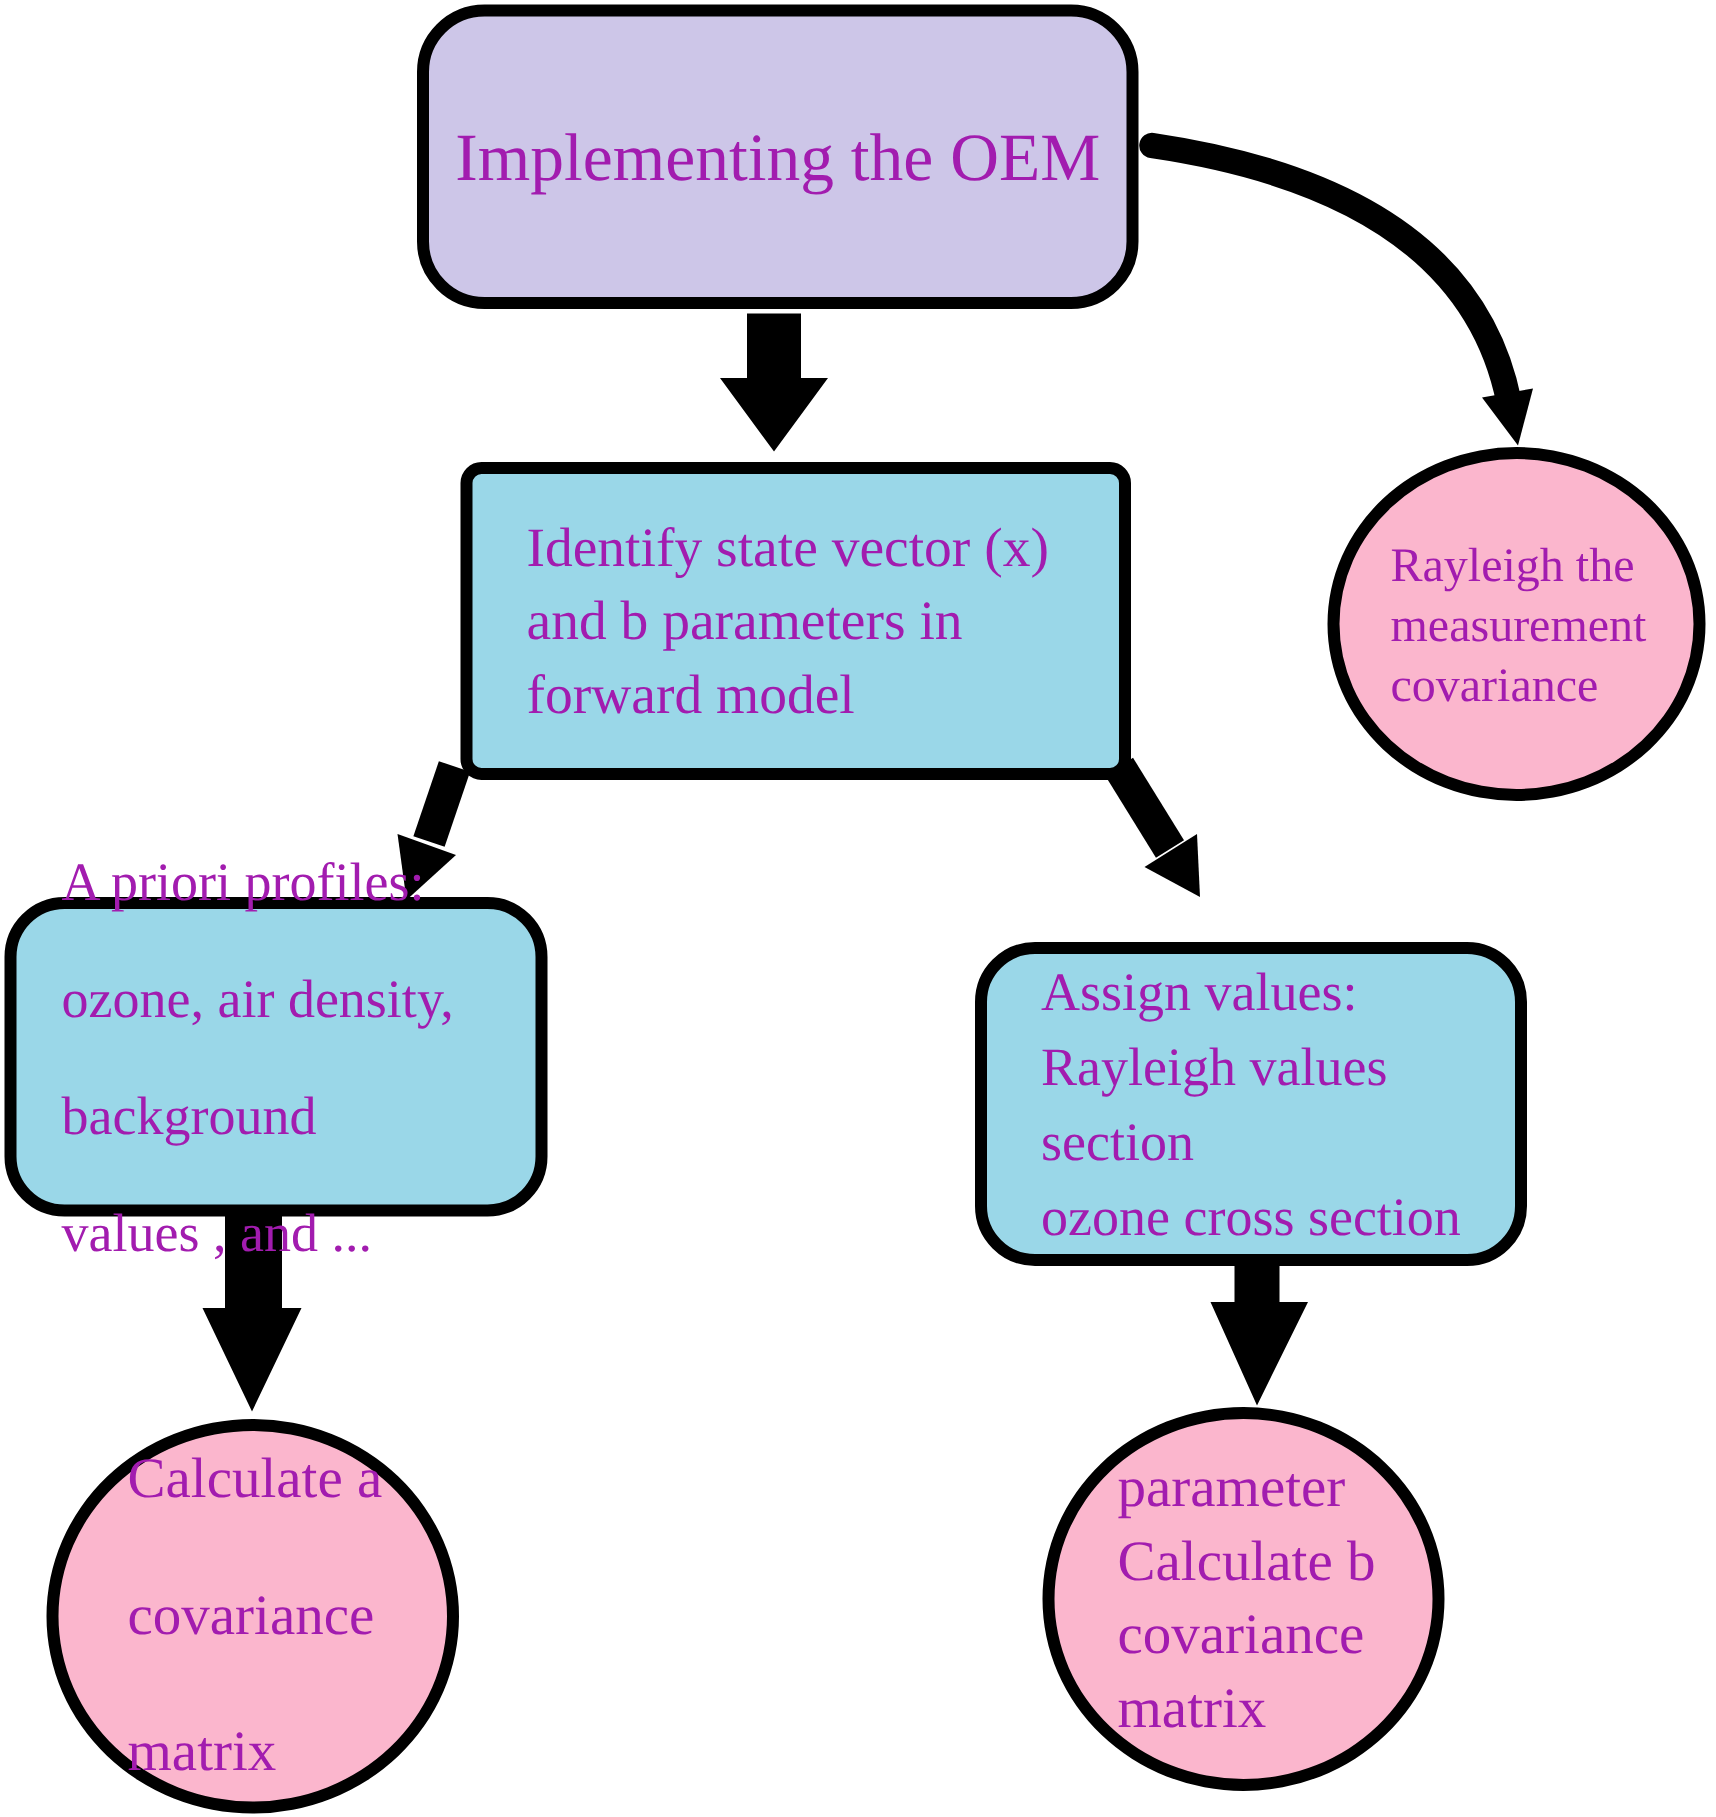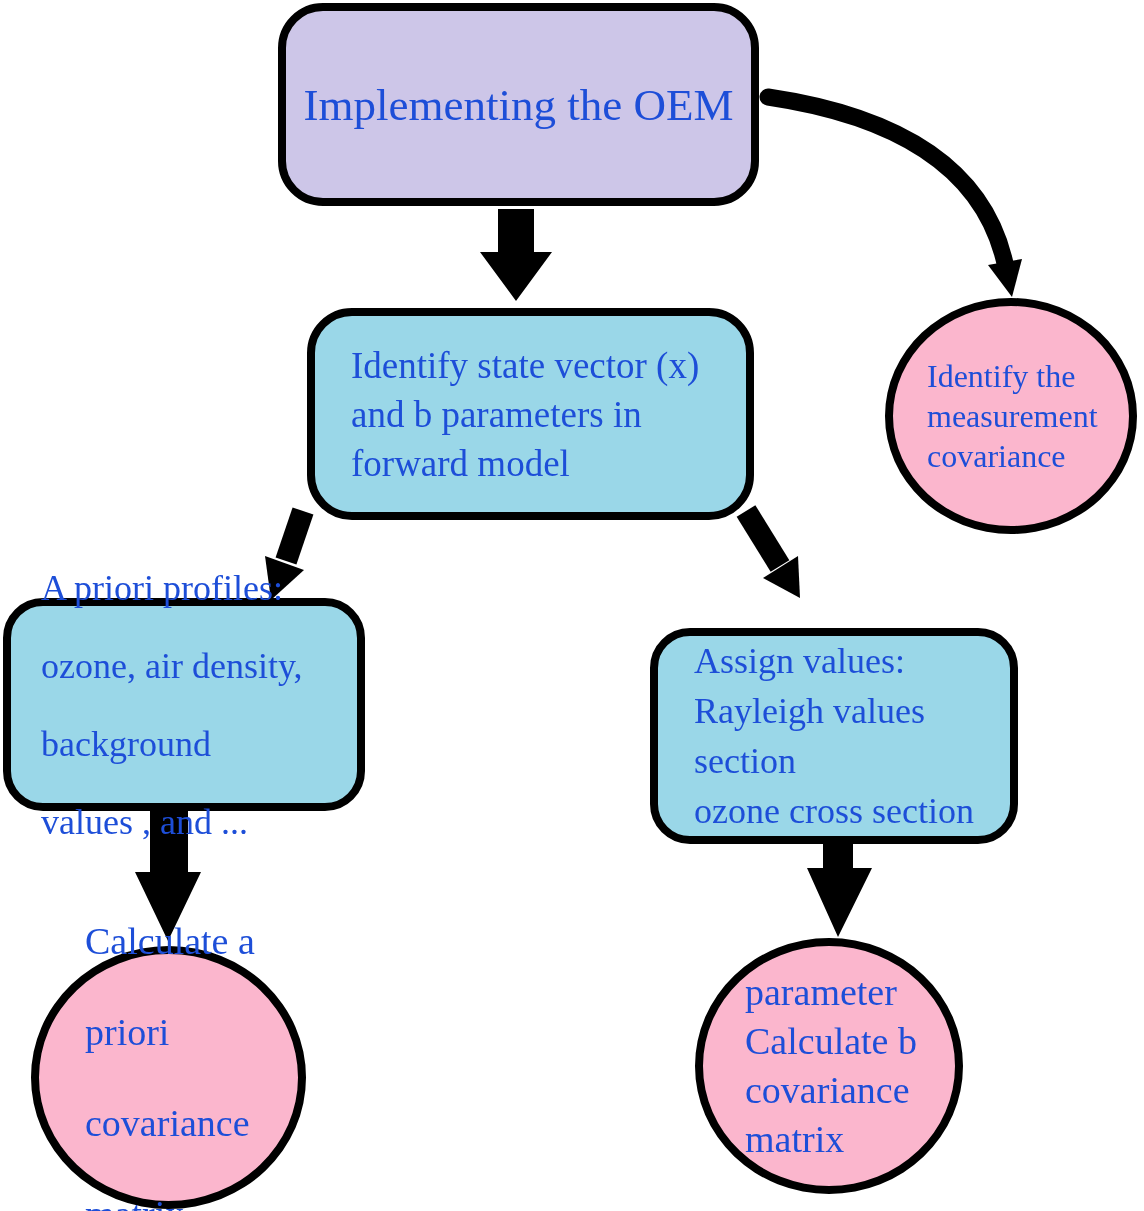--- a/index.html
+++ b/index.html
@@ -7,21 +7,21 @@
     padding: 0;
     background: #ffffff;
   }
   .canvas {
     position: relative;
     width: 1144px;
     height: 1211px;
     background: #ffffff;
     overflow: hidden;
     font-family: "Liberation Serif", "DejaVu Serif", serif;
-    color: #1d4ed8;
+    color: #a21caf;
   }
   .arrow-layer {
     position: absolute;
     left: 0; top: 0;
     width: 1144px;
     height: 1211px;
     z-index: 1;
   }
   .node {
     position: absolute;
@@ -40,21 +40,21 @@
   .tline { white-space: nowrap; }
 
   #node-implement {
     left: 278px; top: 3px; width: 481px; height: 203px;
     align-items: center;
     font-size: 45px;
   }
   #node-identify {
     left: 307px; top: 308px; width: 447px; height: 212px;
     padding-left: 36px;
-    font-size: 37px; line-height: 49px;
+    font-size: 37px; line-height: 49px; border-radius: 14px;
   }
   #circle-measure {
     left: 885px; top: 298px; width: 252px; height: 236px;
     padding-left: 34px;
     font-size: 32px; line-height: 40px;
   }
   #node-apriori {
     left: 3px; top: 598px; width: 362px; height: 213px;
     border-radius: 40px;
     padding-left: 30px;
@@ -110,42 +110,41 @@
     <div class="tline">Implementing the OEM</div>
   </div>
 
   <div class="node rect fill-cyan" id="node-identify">
     <div class="tline">Identify state vector (x)</div>
     <div class="tline">and b parameters in</div>
     <div class="tline">forward model</div>
   </div>
 
   <div class="node circle fill-pink" id="circle-measure">
-    <div class="tline">Identify the</div>
+    <div class="tline">Rayleigh the</div>
     <div class="tline">measurement</div>
     <div class="tline">covariance</div>
   </div>
 
   <div class="node rect fill-cyan" id="node-apriori">
     <div class="tline">A priori profiles:</div>
     <div class="tline">ozone, air density,</div>
     <div class="tline">background</div>
     <div class="tline">values , and ...</div>
   </div>
 
   <div class="node rect fill-cyan" id="node-assign">
     <div class="tline">Assign values:</div>
     <div class="tline">Rayleigh values</div>
     <div class="tline">section</div>
     <div class="tline">ozone cross section</div>
   </div>
 
   <div class="node circle fill-pink" id="circle-apriori">
     <div class="tline">Calculate a</div>
-    <div class="tline">priori</div>
     <div class="tline">covariance</div>
     <div class="tline">matrix</div>
   </div>
 
   <div class="node circle fill-pink" id="circle-bparam">
     <div class="tline">parameter</div>
     <div class="tline">Calculate b</div>
     <div class="tline">covariance</div>
     <div class="tline">matrix</div>
   </div>

